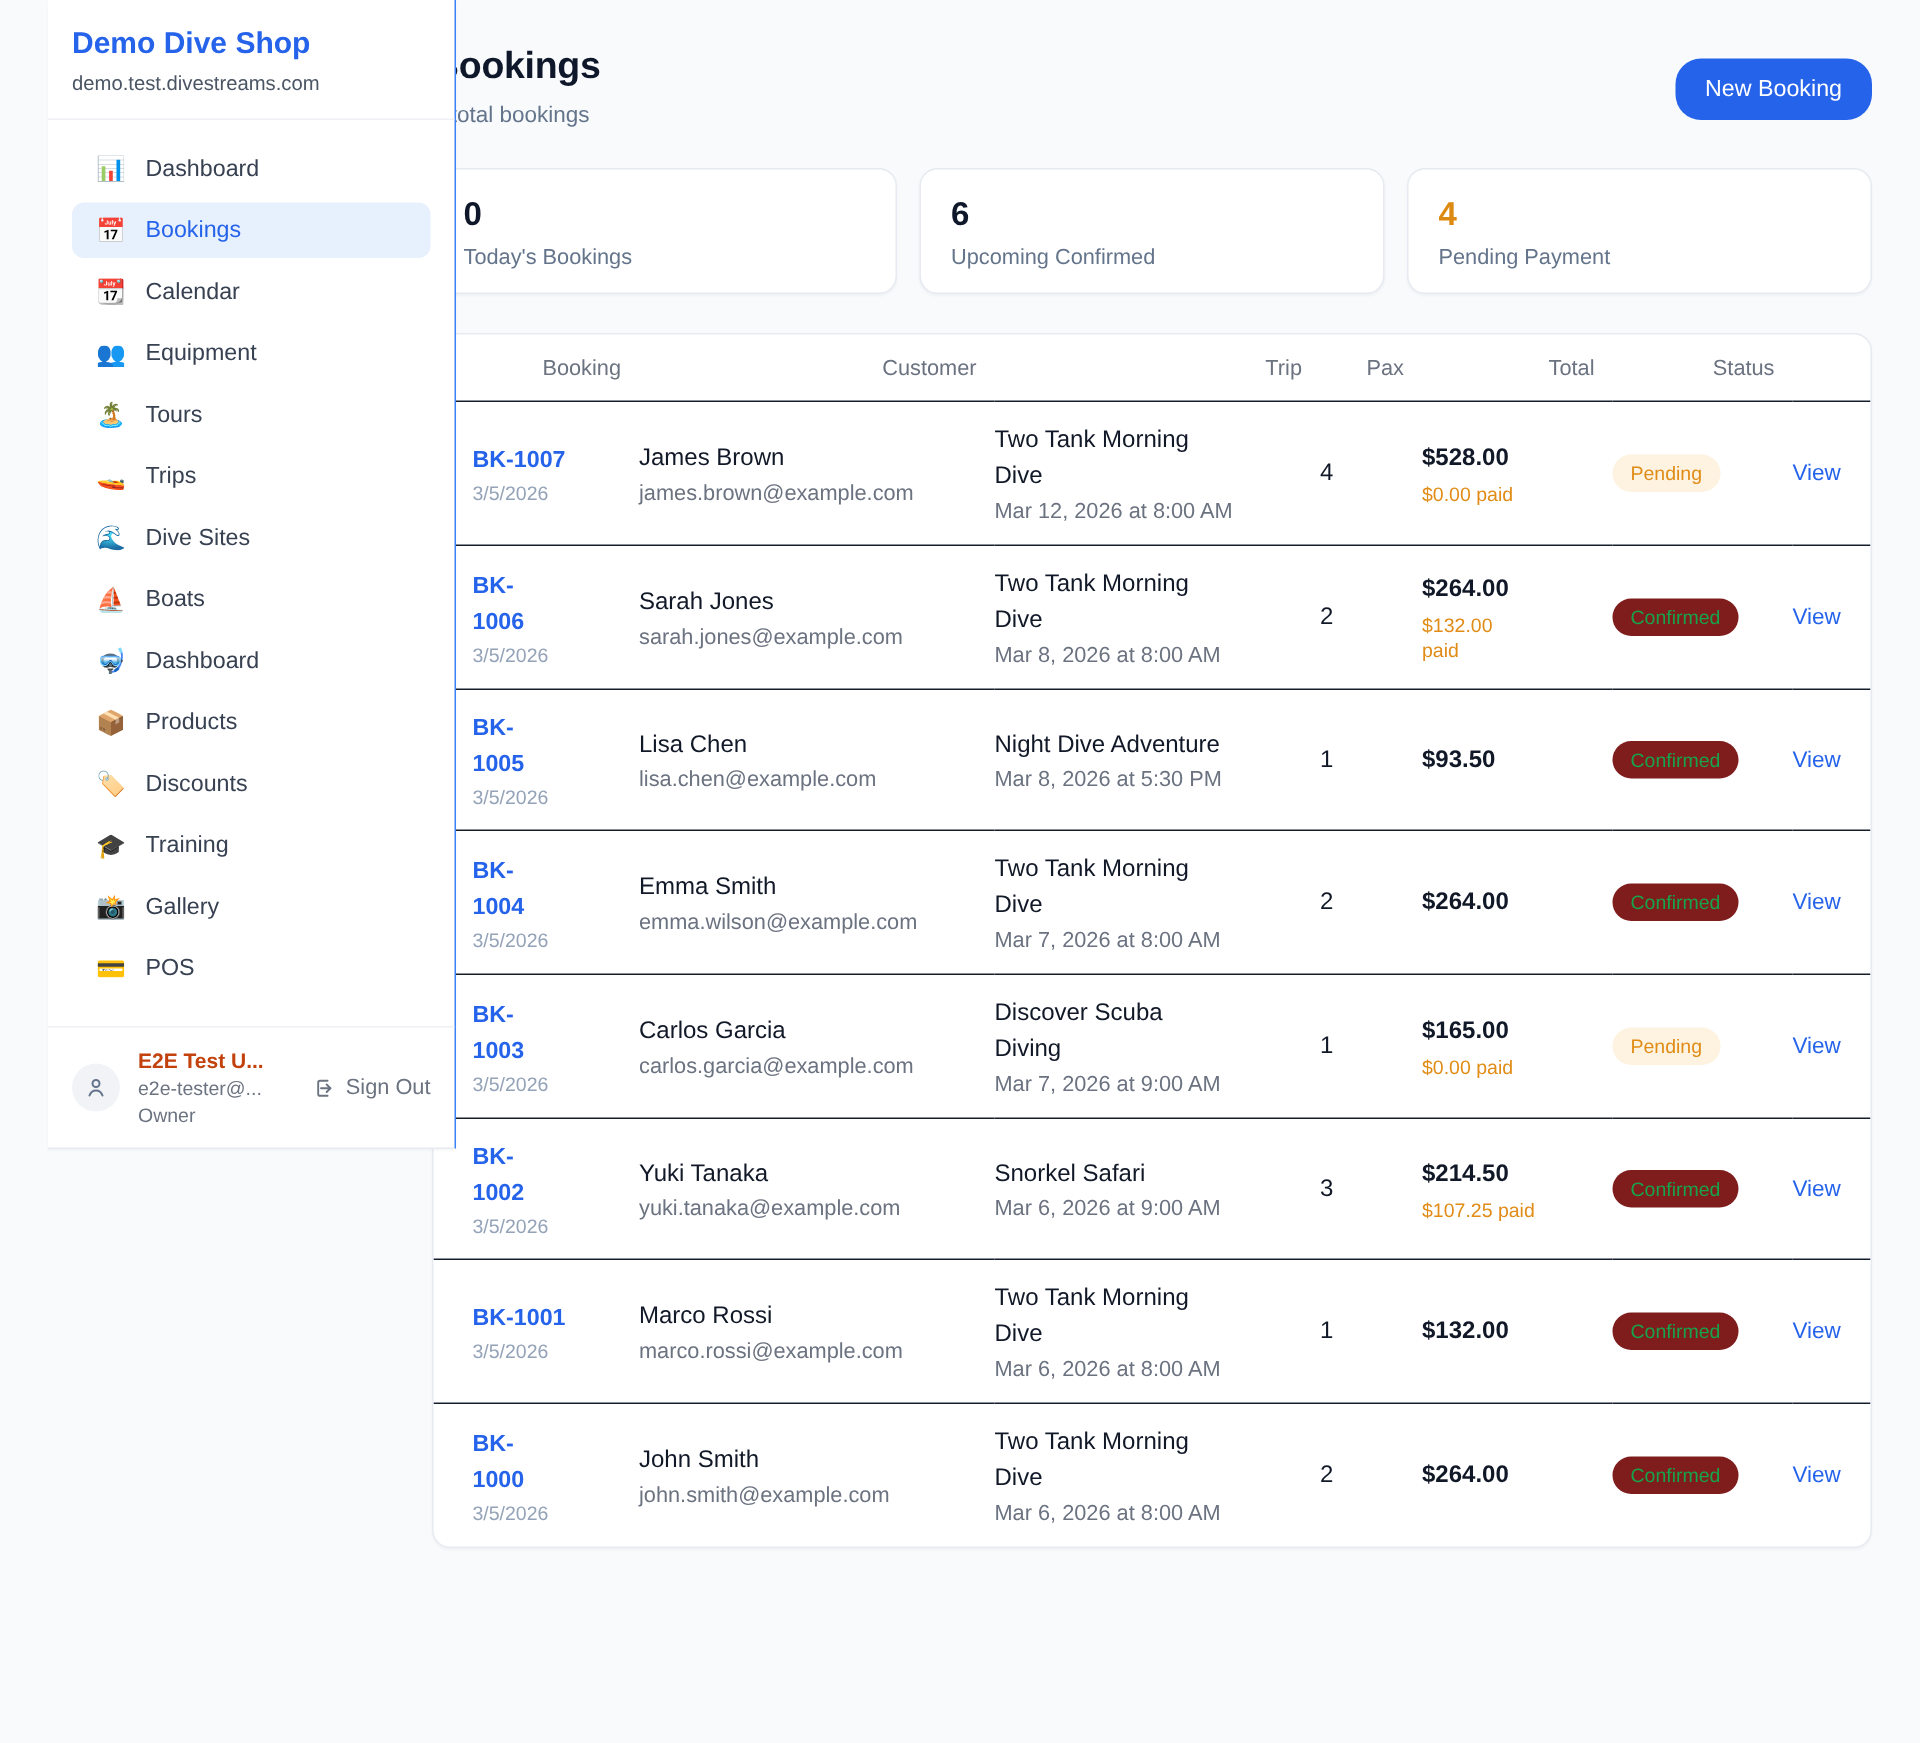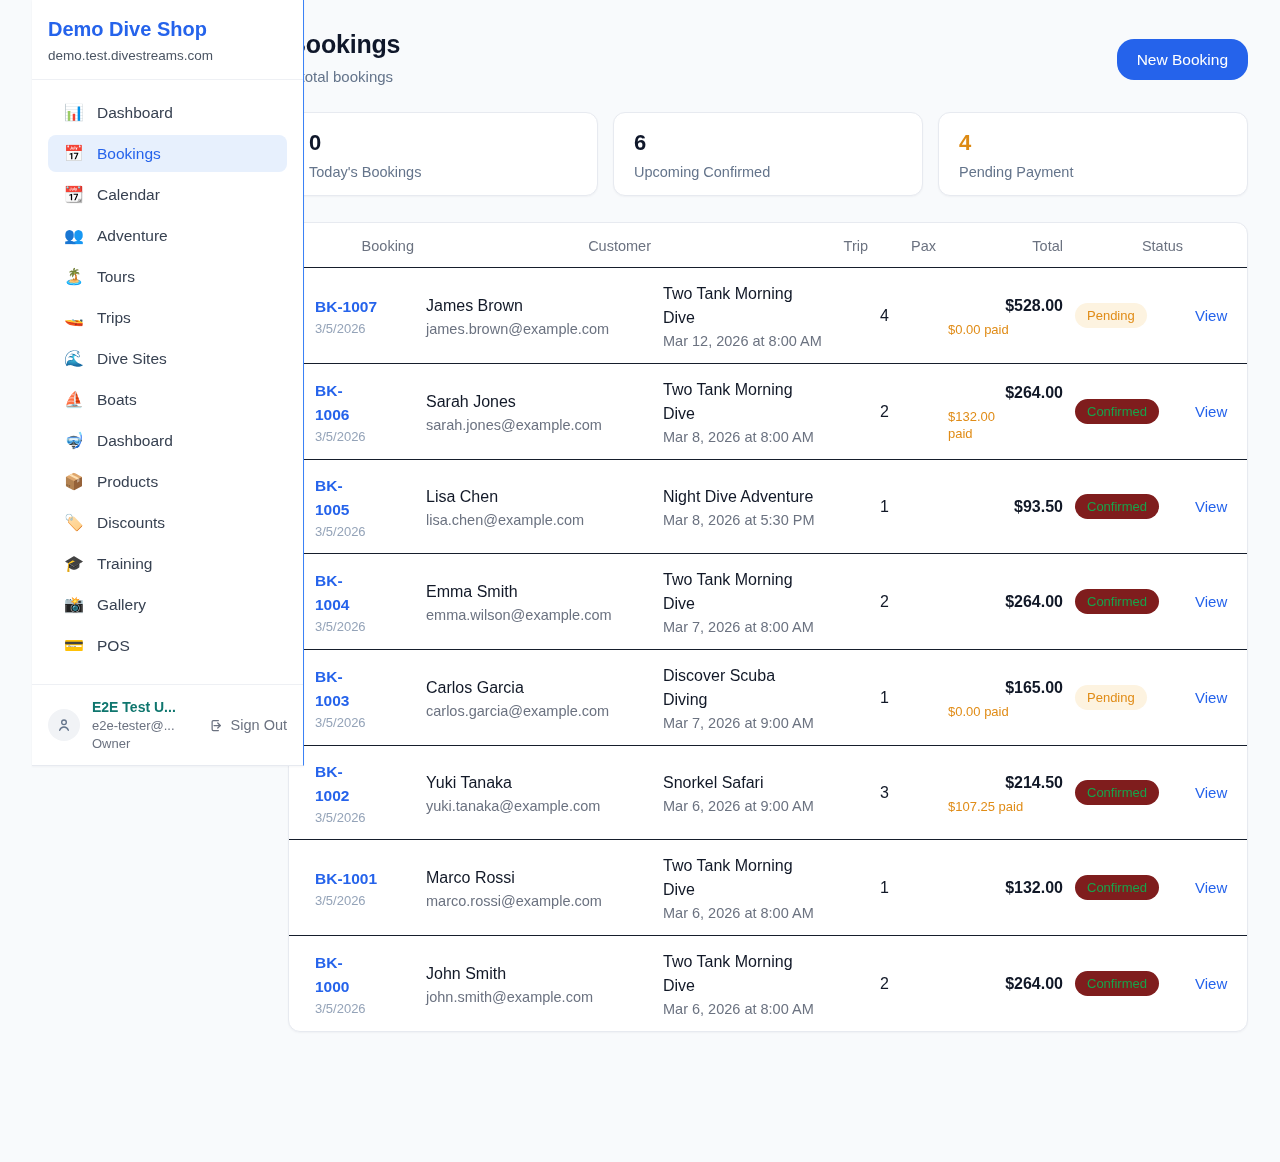--- a/index.html
+++ b/index.html
@@ -35,21 +35,21 @@
     margin-bottom: 4px; cursor: pointer;
   }
   .nav-item.active { background: #e7f0fd; color: #2563eb; }
   .nav-icon { width: 20px; text-align: center; font-size: 16px; flex: none;
     font-family: "DejaVu Sans", sans-serif; }
 
   .user-footer { border-top: 1px solid #eef0f4; padding: 14px 16px; display: flex; gap: 12px; align-items: center; }
   .avatar { width: 32px; height: 32px; border-radius: 50%; background: #f1f3f6;
     display: flex; align-items: center; justify-content: center; flex: none; }
   .user-info { flex: 1; min-width: 0; }
-  .user-name { font-weight: bold; font-size: 14px; color: #0f766e; white-space: nowrap; }
+  .user-name { font-weight: bold; font-size: 14px; color: #c2410c; white-space: nowrap; }
   .user-email { font-size: 13px; color: #6b7280; margin-top: 3px; white-space: nowrap; }
   .user-role { font-size: 13px; color: #6b7280; margin-top: 3px; }
   .signout { display: flex; gap: 7px; align-items: center; color: #6b7280; font-size: 14.5px;
     background: none; border: none; cursor: pointer; padding: 0; flex: none;
     font-family: "Liberation Sans", sans-serif; }
 
   
   .main { margin-left: 256px; padding: 30px 32px 0; }
   .page-header { display: flex; justify-content: space-between; align-items: flex-start; }
   .page-title { font-size: 25px; font-weight: bold; color: #0f172a; letter-spacing: -0.2px; }
@@ -103,21 +103,21 @@
   }
   th.c-booking, td.c-booking { padding-left: 26px; }
   tbody td { border-top: 1px solid #161e2c; padding: 14px 12px 14px 0; vertical-align: middle; }
   .bk-id { color: #2563eb; font-weight: bold; font-size: 15.5px; white-space: pre-line; line-height: 24px; text-decoration: none; display: inline-block; }
   .bk-date { color: #94a3b8; font-size: 13px; margin-top: 2px; }
   .cust-name { font-size: 16px; color: #111827; line-height: 24px; }
   .cust-email { font-size: 14.5px; color: #6b7280; margin-top: 3px; }
   .trip-name { font-size: 16px; font-weight: 500; color: #111827; white-space: pre-line; line-height: 24px; }
   .trip-date { font-size: 14.5px; color: #6b7280; margin-top: 3px; }
   .c-pax { font-size: 16px; color: #111827; }
-  .total-amt { font-size: 16px; font-weight: bold; color: #111827; line-height: 24px; text-align: right; }
+  .total-amt { font-size: 16px; font-weight: bold; color: #111827; line-height: 24px; }
   .total-paid { font-size: 13px; color: #e08c17; margin-top: 3px; white-space: pre-line; line-height: 17px; }
   .total-paid:empty { display: none; }
   .badge { display: inline-block; border-radius: 999px; padding: 5px 12px; font-size: 13px; }
   .badge-pending { background: #fdf3e0; color: #e08c17; }
   .badge-confirmed { background: #7f1d1d; color: #17a34a; text-align: right; }
   .view-link { color: #2563eb; font-size: 15px; text-decoration: none; cursor: pointer; }
 </style>
 </head>
 <body>
 
@@ -137,21 +137,21 @@
     <span>Bookings</span>
   </a>
 
   <a class="nav-item">
     <span class="nav-icon">📆</span>
     <span>Calendar</span>
   </a>
 
   <a class="nav-item">
     <span class="nav-icon">👥</span>
-    <span>Adventure</span>
+    <span>Equipment</span>
   </a>
 
   <a class="nav-item">
     <span class="nav-icon">🏝️</span>
     <span>Tours</span>
   </a>
 
   <a class="nav-item">
     <span class="nav-icon">🚤</span>
     <span>Trips</span>

